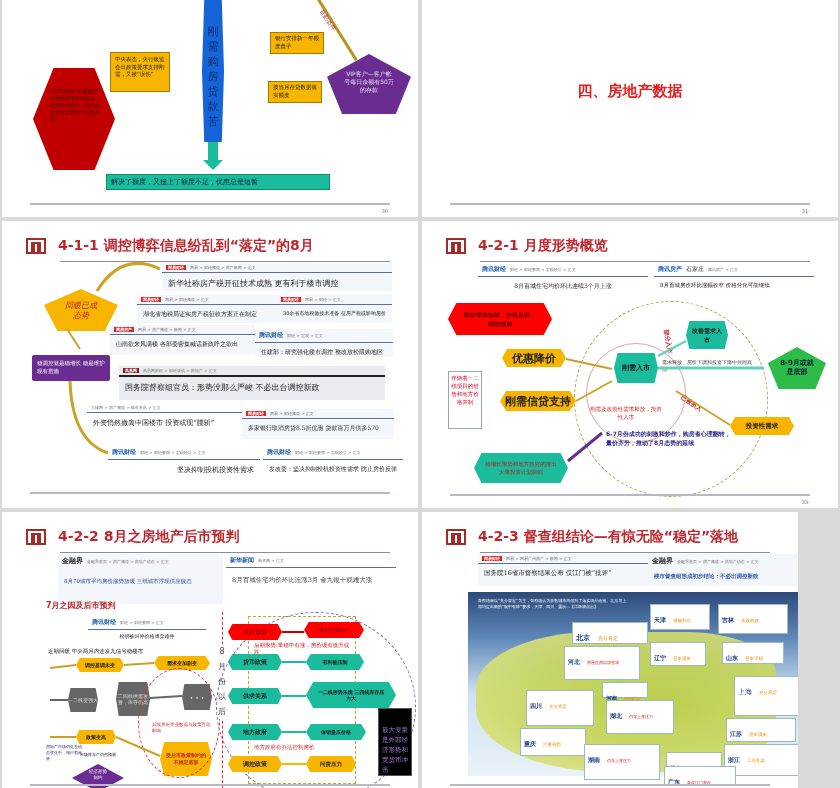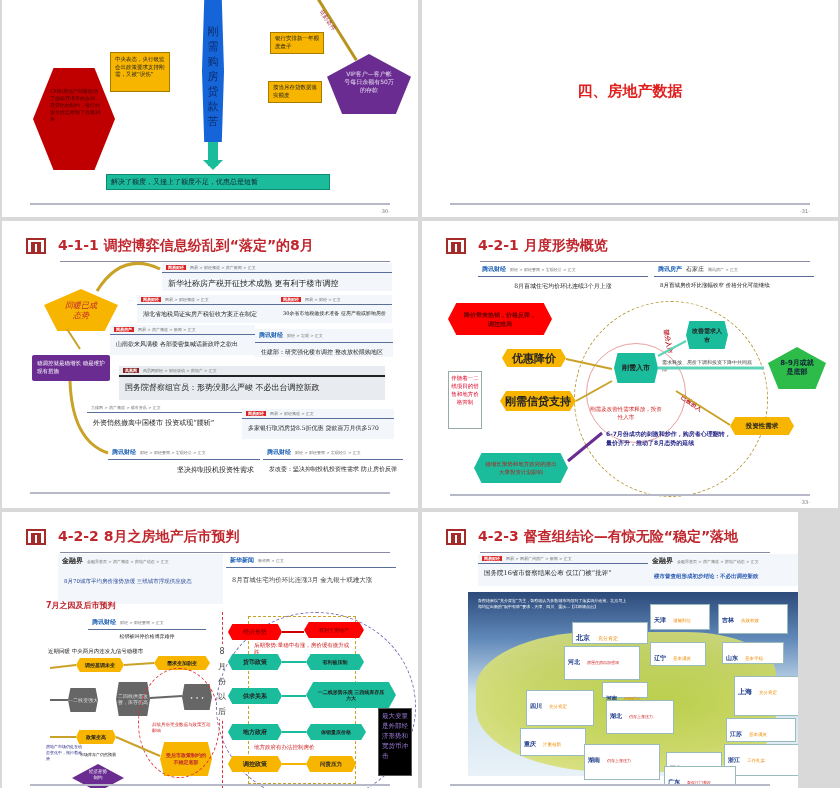--- a/index.html
+++ b/index.html
@@ -281,21 +281,21 @@
   <div class="abs" style="left:252px; top:232px; font-size:5.5px; color:#d02020;">地方政府有办法控制房价</div>
   <div class="hexbox tag-y" style="left:226px; top:244px; width:54px; height:16px; font-size:6px;">调控政策</div>
   <div class="hexbox tag-y" style="left:304px; top:244px; width:50px; height:16px; font-size:5.5px;">问责压力</div>
   <svg class="abs" style="left:0; top:0;" width="416" height="276">
     <line x1="280" y1="120" x2="302" y2="120" stroke="#c00" stroke-width="2"></line>
     <line x1="280" y1="150" x2="304" y2="150" stroke="#1abc9c" stroke-width="2"></line>
     <line x1="280" y1="184" x2="304" y2="184" stroke="#1abc9c" stroke-width="2"></line>
     <line x1="280" y1="220" x2="304" y2="220" stroke="#1abc9c" stroke-width="2"></line>
     <line x1="280" y1="252" x2="304" y2="252" stroke="#f7b500" stroke-width="2"></line>
   </svg>
-  <div class="abs" style="left:376px; top:196px; width:34px; height:68px; background:#000; color:#9b7bd8; font-size:6.5px; line-height:10px; padding:2px 3px; border:1px solid #555;">最大变量是外部经济形势和宽货币冲击</div>
+  <div class="abs" style="left:376px; top:196px; width:34px; height:68px; background:#000; color:#9b7bd8; font-size:6.5px; line-height:10px; padding:16px 3px; border:1px solid #555;">最大变量是外部经济形势和宽货币冲击</div>
   <div class="footline" style="top:272px;"></div>
 </div>
 
 <div class="slide s6">
   <div class="title-row">
     <div class="logo"></div>
     <div class="slide-title">4-2-3 督查组结论—有惊无险“稳定”落地</div>
   </div>
   <div class="title-rule"></div>
 
@@ -341,21 +341,21 @@
   </div>
   <div class="abs" style="left:142px; top:134px; width:76px; height:34px; background:#fff; border:1px solid #9bb; padding:2px 3px;">
     <span style="font-size:6px; font-weight:bold; color:#1a3a8a;">河北</span>
     <span style="font-size:4px; color:#d02020; margin-left:2px;">房屋住房再加强调</span>
   </div>
   <div class="abs" style="left:180px; top:170px; width:46px; height:16px; background:#fff; border:1px solid #9bb; padding:2px 3px;">
     <span style="font-size:5.5px; font-weight:bold; color:#1a3a8a;">河南</span>
     <span style="font-size:4px; color:#f08a00; margin-left:2px;">积极配合</span>
   </div>
   <div class="abs" style="left:312px; top:164px; width:78px; height:40px; background:#fff; border:1px solid #9bb; padding:2px 3px;">
-    <span style="font-size:7px; font-weight:bold; color:#1a3a8a;">上海</span>
+    <span style="font-size:7px; font-weight:normal; color:#1a3a8a;">上海</span>
     <span style="font-size:4.5px; color:#f08a00; margin-left:2px;">充分肯定</span>
   </div>
   <div class="abs" style="left:104px; top:178px; width:68px; height:36px; background:#fff; border:1px solid #9bb; padding:2px 3px;">
     <span style="font-size:6px; font-weight:bold; color:#1a3a8a;">四川</span>
     <span style="font-size:4.5px; color:#f08a00; margin-left:2px;">充分肯定</span>
   </div>
   <div class="abs" style="left:184px; top:188px; width:68px; height:34px; background:#fff; border:1px solid #9bb; padding:2px 3px;">
     <span style="font-size:6px; font-weight:bold; color:#1a3a8a;">湖北</span>
     <span style="font-size:4px; color:#d02020; margin-left:2px;">仍存上涨压力</span>
   </div>

